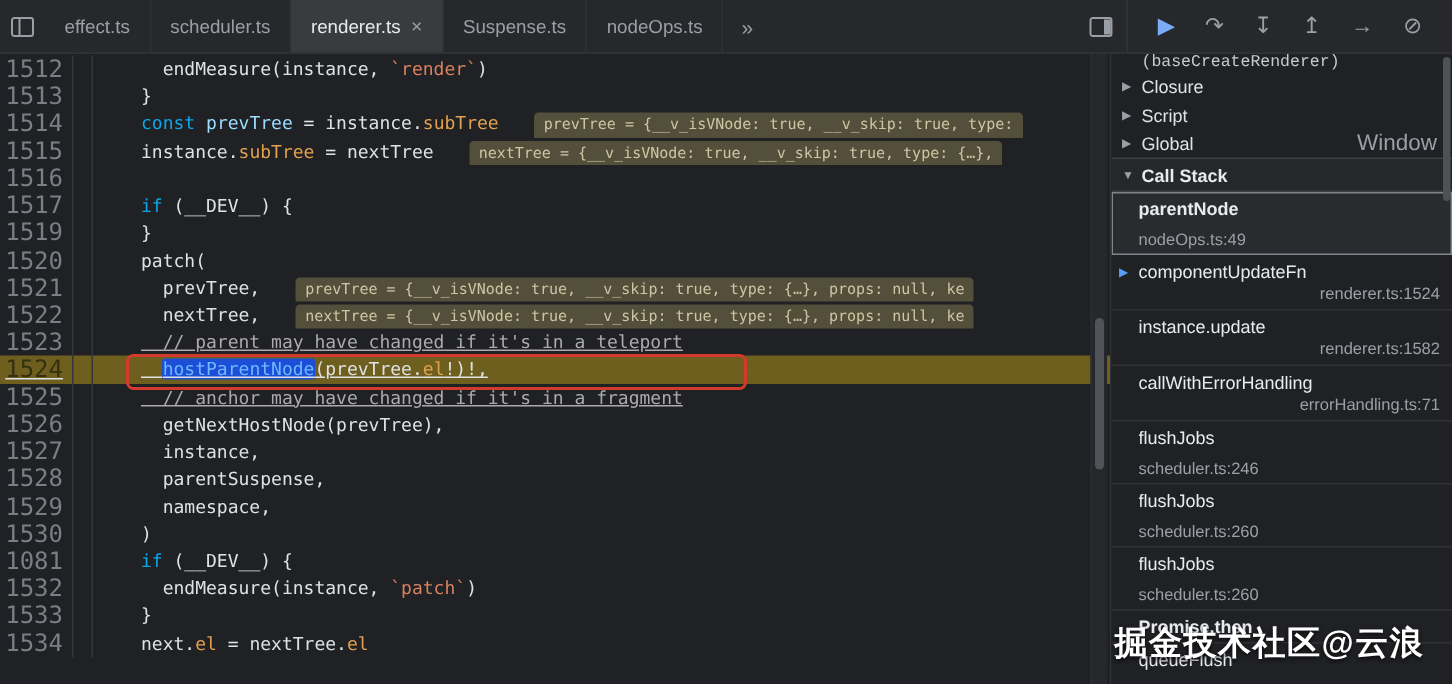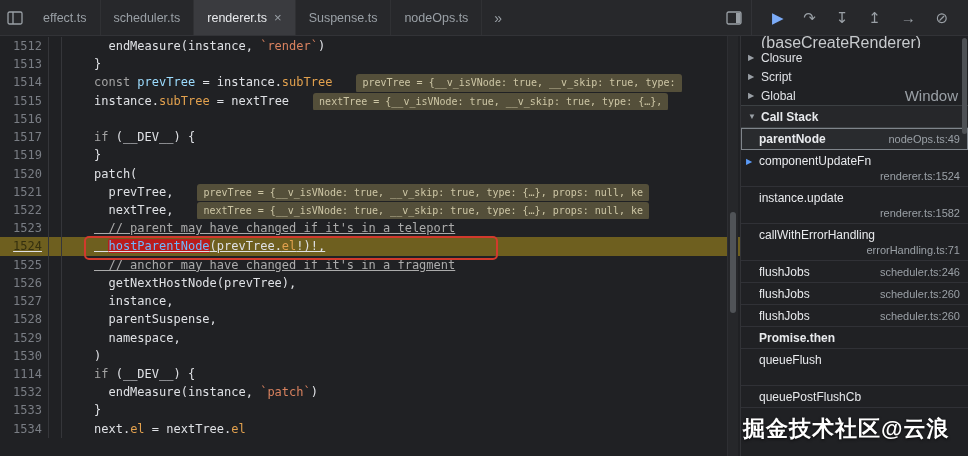--- a/index.html
+++ b/index.html
@@ -24,53 +24,53 @@
   .ctrl.accent{color:#7cacf8;}
 
   
   .main{flex:1;display:flex;min-height:0;}
   .editor{flex:0 0 740px;position:relative;background:#202124;overflow:hidden;
           border-right:1px solid #323337;}
   .code-lines{position:absolute;inset:1px 0 0 0;}
   .line{display:flex;height:18.22px;line-height:18.22px;white-space:pre;position:relative;
         font-family:"DejaVu Sans Mono",monospace;font-size:12px;color:#dfe1e5;}
   .num{flex:0 0 48px;box-sizing:border-box;text-align:right;padding-right:6px;color:#7a7e85;
-       font-size:12px;}
+       font-size:16px;}
   .bp{flex:0 0 12px;border-left:1px solid #35363a;border-right:1px solid #35363a;}
   .code{flex:1;padding-left:32px;overflow:hidden;}
   .line.exec{background:#6e5f1f;text-decoration:underline;}
   .line.exec .num{color:#35300f;}
-  .tk-kw{color:#a3a3a3;}
+  .tk-kw{color:#0ea5e9;}
   .tk-def{color:#9cdcfe;}
   .tk-prop{color:#e2a14e;}
   .tk-str{color:#d9825f;}
   .tk-cm{color:#ababab;text-decoration:underline;}
   .tk-tx{color:#dfe1e5;}
-  .tk-hl{color:#6fb9ff;background:#b91c1c;border-radius:2px;}
+  .tk-hl{color:#6fb9ff;background:#1d4ed8;border-radius:2px;}
   .badge{display:inline-block;margin-left:24px;padding:0 6px;background:#544f3a;color:#cdc6a5;
          border-radius:3px;font-size:10px;}
   .annotation{position:absolute;left:84px;top:-1px;width:410px;height:20px;
               border:2px solid #d23a2c;border-radius:5px;pointer-events:none;z-index:3;}
   .ed-scrollbar{position:absolute;top:0;right:2px;bottom:0;width:10px;background:#26272a;
                 border-left:1px solid #2e2f33;}
   .ed-thumb{position:absolute;left:2px;width:6px;top:42%;height:24%;background:#505357;border-radius:3px;}
 
   
   .panel{flex:1;position:relative;background:#202124;color:#e8eaed;overflow:hidden;font-size:12px;}
   .scope-partial{height:13px;line-height:15px;margin-top:-1px;padding-left:20px;color:#c7cacd;
-                 font-size:16px;overflow:hidden;}
+                 font-size:11px;overflow:hidden;font-family:Liberation Mono, monospace;}
   .scope-row{height:19px;display:flex;align-items:center;padding:0 10px 0 7px;color:#dfe1e5;}
   .scope-arrow{width:13px;font-size:8px;color:#9aa0a6;}
   .scope-label{flex:1;}
   .scope-right{color:#9aa0a6;font-size:15px;}
   .cs-header{height:21px;display:flex;align-items:center;padding:0 7px;background:#26272a;
              border-top:1px solid #3c4043;border-bottom:1px solid #3c4043;font-weight:700;}
   .cs-header .scope-arrow{font-size:8px;}
   .frame{position:relative;padding:4px 8px 3px 18px;border-bottom:1px solid #303136;}
-  .frame:not(.two){display:flex;justify-content:space-between;align-items:baseline;gap:8px;}
+  .frame:not(.two){display:flex;justify-content:space-between;align-items:baseline;gap:8px;flex-direction:column;}
   .frame.two{display:block;}
   .fname{font-size:12px;color:#e8eaed;white-space:nowrap;overflow:hidden;}
   .floc{font-size:11px;color:#9aa0a6;white-space:nowrap;}
   .frame.two .floc{text-align:right;margin-top:2px;min-height:13px;}
   .frame.active{outline:1px solid #7f858b;outline-offset:-1px;background:#292b2e;}
   .frame.active .fname{font-weight:700;}
   .frame.async .fname{font-weight:700;}
   .marker{position:absolute;left:5px;top:7px;font-size:8px;color:#5b9bf8;}
   .panel-thumb{position:absolute;right:1px;top:2px;width:5px;height:96px;background:#4e5155;
                border-radius:2.5px;}
@@ -143,21 +143,21 @@
           <div class="line"><div class="num">1521</div><div class="bp"></div><div class="code"><span class="tk-tx">  prevTree,</span><span class="badge">prevTree = {__v_isVNode: true, __v_skip: true, type: {…}, props: null, ke</span></div></div>
           <div class="line"><div class="num">1522</div><div class="bp"></div><div class="code"><span class="tk-tx">  nextTree,</span><span class="badge">nextTree = {__v_isVNode: true, __v_skip: true, type: {…}, props: null, ke</span></div></div>
           <div class="line"><div class="num">1523</div><div class="bp"></div><div class="code"><span class="tk-cm">  // parent may have changed if it's in a teleport</span></div></div>
           <div class="line exec"><div class="num">1524</div><div class="bp"></div><div class="code"><span class="tk-tx">  </span><span class="tk-hl">hostParentNode</span><span class="tk-tx">(prevTree.</span><span class="tk-prop">el</span><span class="tk-tx">!)!,</span></div><div class="annotation"></div></div>
           <div class="line"><div class="num">1525</div><div class="bp"></div><div class="code"><span class="tk-cm">  // anchor may have changed if it's in a fragment</span></div></div>
           <div class="line"><div class="num">1526</div><div class="bp"></div><div class="code"><span class="tk-tx">  getNextHostNode(prevTree),</span></div></div>
           <div class="line"><div class="num">1527</div><div class="bp"></div><div class="code"><span class="tk-tx">  instance,</span></div></div>
           <div class="line"><div class="num">1528</div><div class="bp"></div><div class="code"><span class="tk-tx">  parentSuspense,</span></div></div>
           <div class="line"><div class="num">1529</div><div class="bp"></div><div class="code"><span class="tk-tx">  namespace,</span></div></div>
           <div class="line"><div class="num">1530</div><div class="bp"></div><div class="code"><span class="tk-tx">)</span></div></div>
-          <div class="line"><div class="num">1114</div><div class="bp"></div><div class="code"><span class="tk-kw">if</span><span class="tk-tx"> (__DEV__) {</span></div></div>
+          <div class="line"><div class="num">1081</div><div class="bp"></div><div class="code"><span class="tk-kw">if</span><span class="tk-tx"> (__DEV__) {</span></div></div>
           <div class="line"><div class="num">1532</div><div class="bp"></div><div class="code"><span class="tk-tx">  endMeasure(instance, </span><span class="tk-str">`patch`</span><span class="tk-tx">)</span></div></div>
           <div class="line"><div class="num">1533</div><div class="bp"></div><div class="code"><span class="tk-tx">}</span></div></div>
           <div class="line"><div class="num">1534</div><div class="bp"></div><div class="code"><span class="tk-tx">next.</span><span class="tk-prop">el</span><span class="tk-tx"> = nextTree.</span><span class="tk-prop">el</span></div></div>
         </div>
       <div class="ed-scrollbar">
         <div class="ed-thumb"></div>
       </div>
     </div>
 
     <div class="panel">

